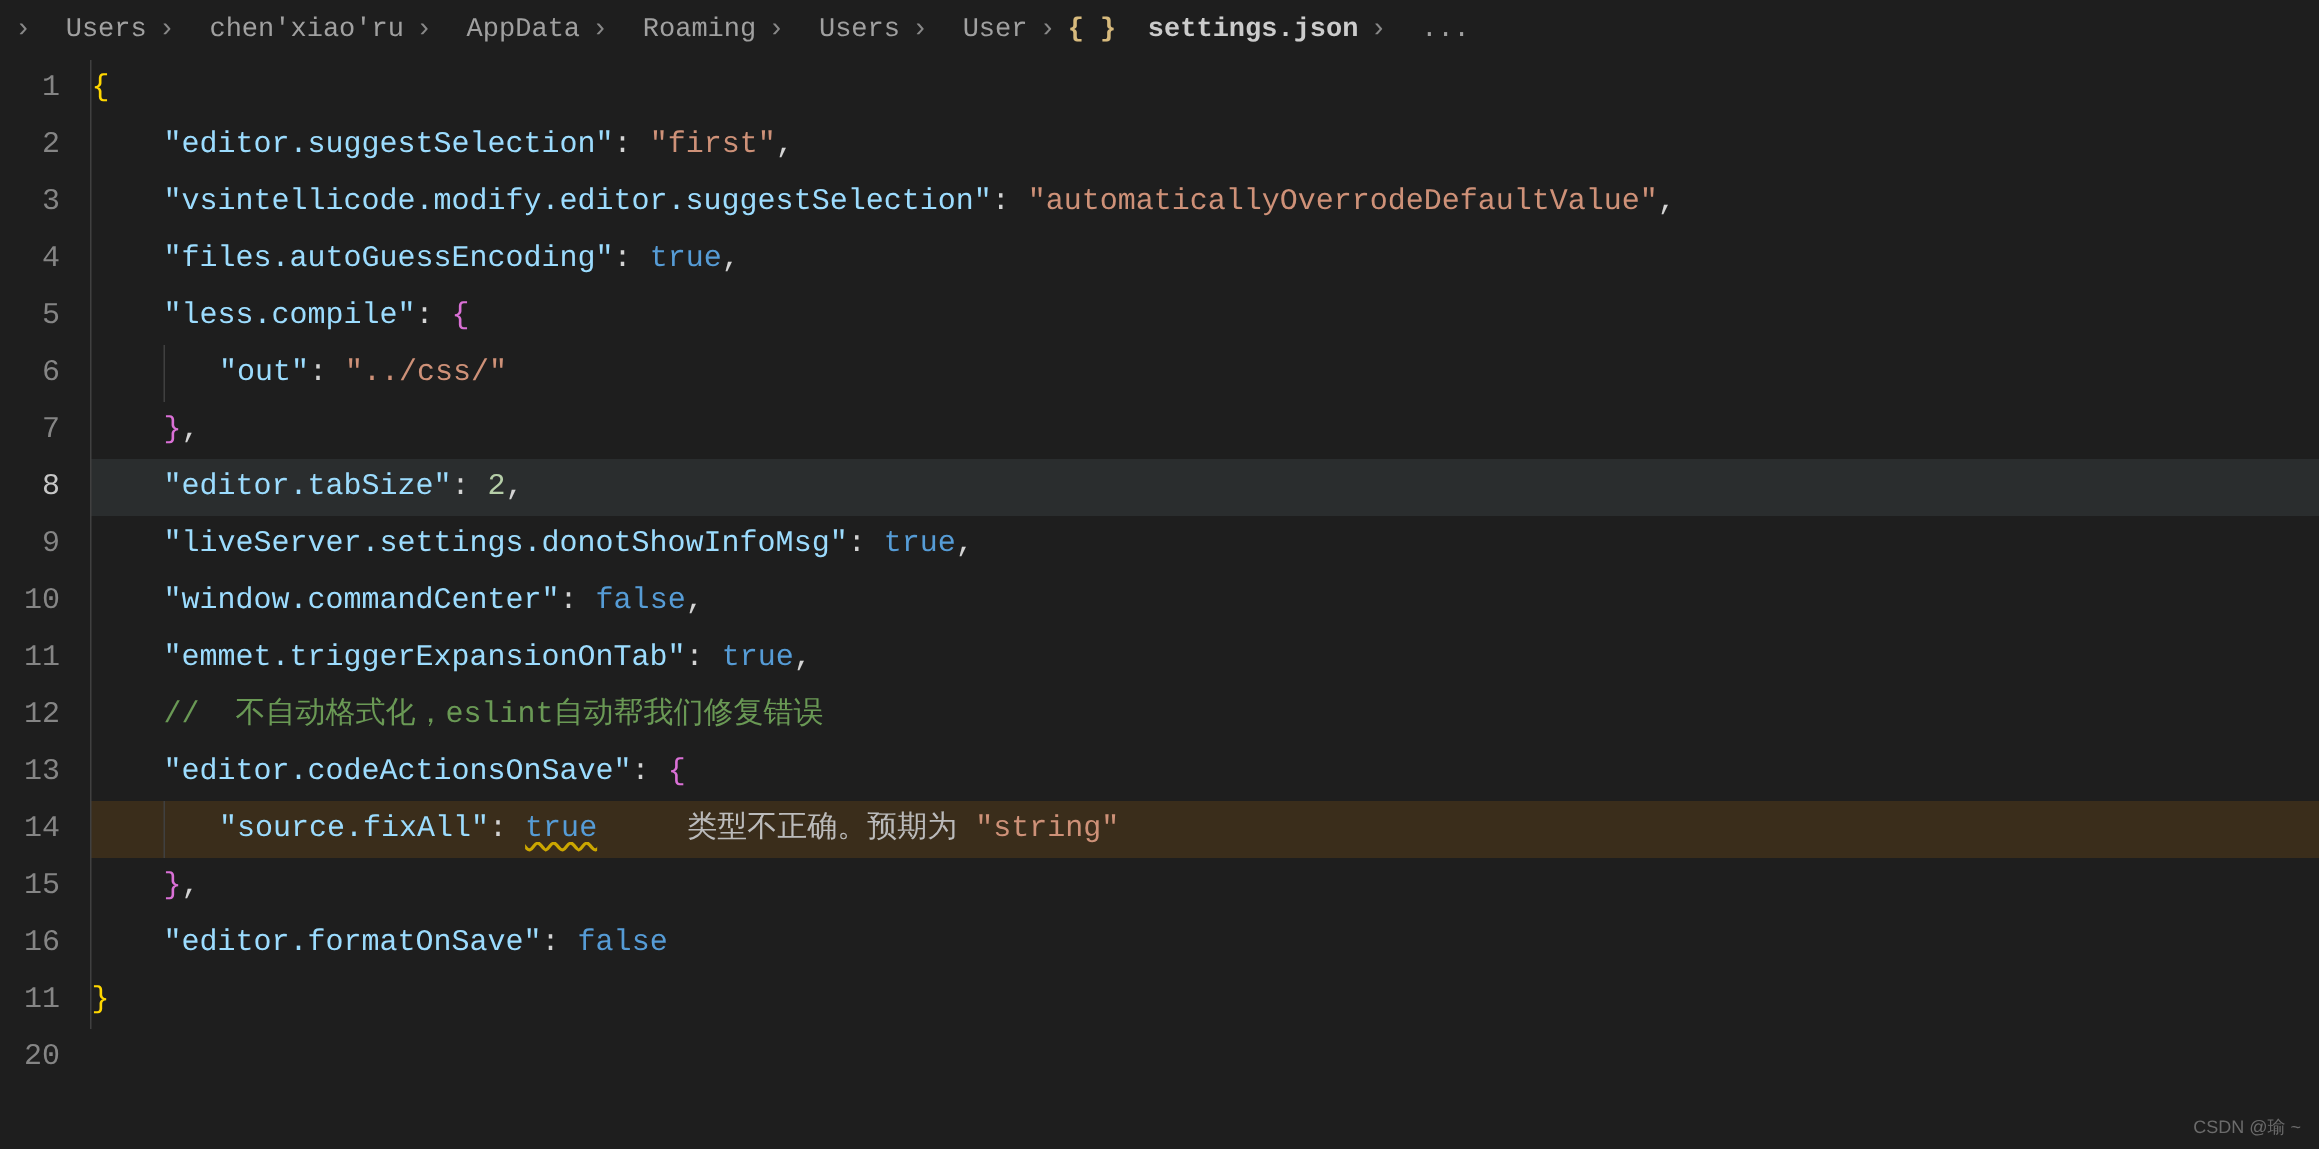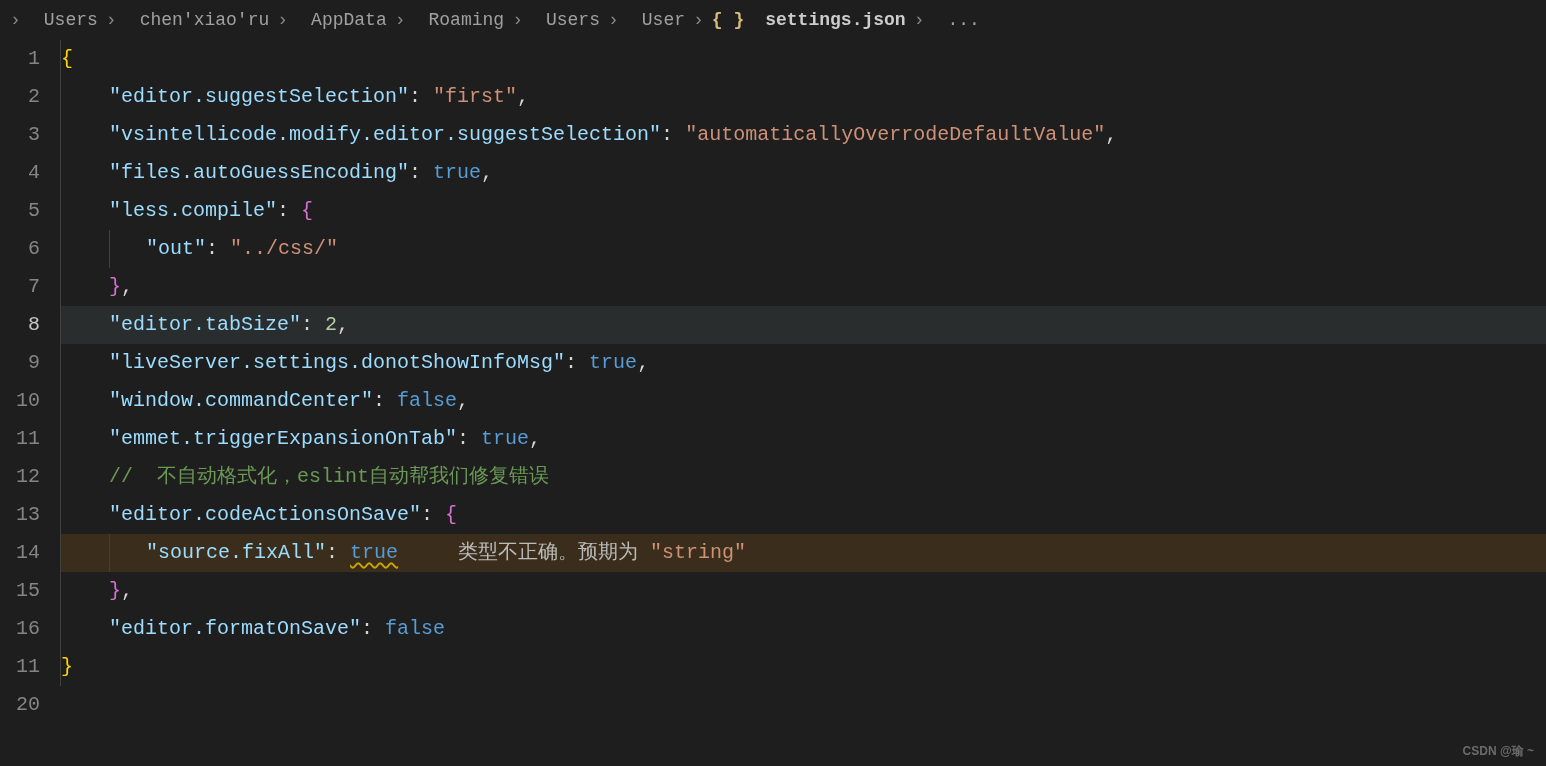--- a/index.html
+++ b/index.html
@@ -100,21 +100,20 @@
     text-underline-offset: 4px;
   }
 
   .watermark {
     position: absolute;
     right: 12px;
     bottom: 6px;
     font-size: 12px;
     color: #6b6b6b;
     font-family: Arial, sans-serif;
-    font-weight: bold;
   }
 </style>
 </head>
 <body>
 
 <div class="breadcrumb">
   <span class="sep">›</span>
   <span class="crumb">Users</span>
   <span class="sep">›</span>
   <span class="crumb">chen'xiao'ru</span>

